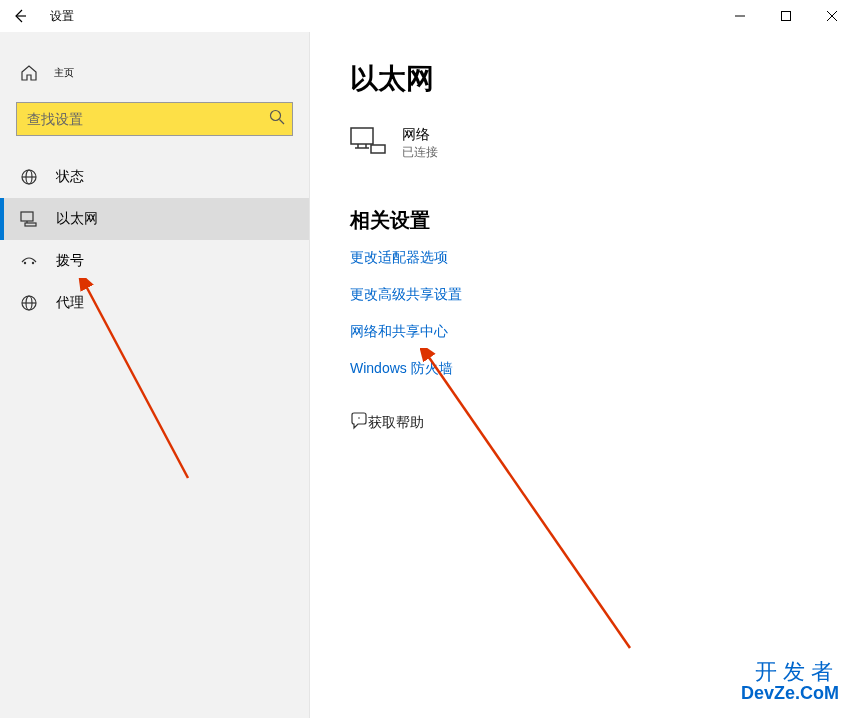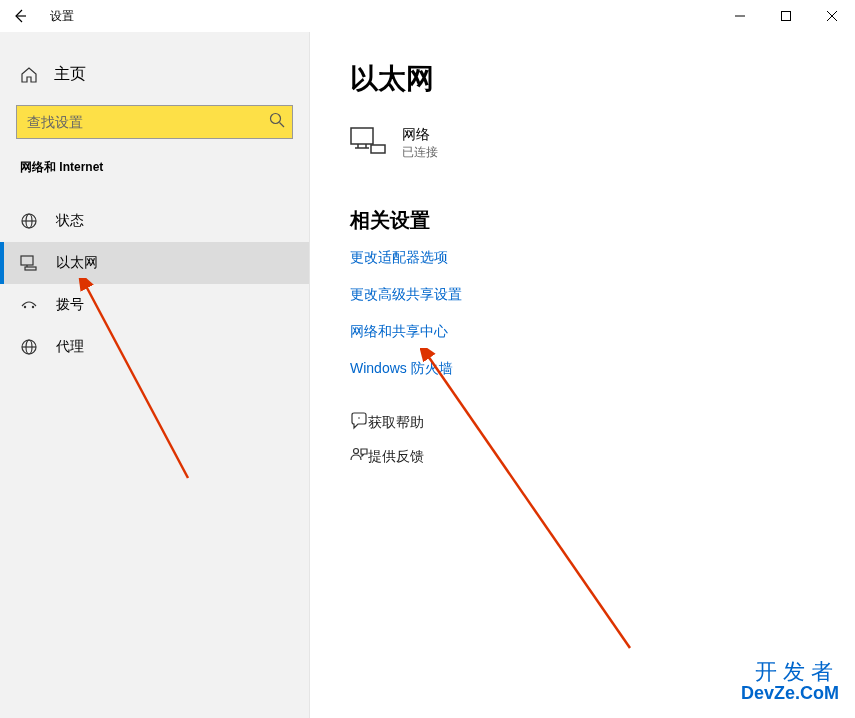--- a/index.html
+++ b/index.html
@@ -10,21 +10,21 @@
     .back-btn { width: 24px; height: 24px; display: flex; align-items: center; justify-content: center; cursor: pointer; }
     .title-text { font-size: 12px; color: #000; }
     .win-controls { display: flex; }
     .win-btn { width: 46px; height: 32px; display: flex; align-items: center; justify-content: center; cursor: pointer; }
     .win-btn svg { width: 10px; height: 10px; }
     
     .app-body { display: flex; height: calc(100% - 32px); }
     
     .sidebar { width: 310px; background: #f2f2f2; padding-top: 24px; border-right: 1px solid #e5e5e5; }
     .home-link { display: flex; align-items: center; gap: 16px; padding: 8px 20px; cursor: pointer; margin-bottom: 12px; }
-    .home-link span.label { font-size: 16px; }
+    .home-link span.label { font-size: 10px; }
     
     .search-wrap { margin: 0 16px 20px 16px; position: relative; }
     .search-input { width: 100%; height: 34px; border: 1px solid #999; background: #fde047; padding: 0 34px 0 10px; font-size: 14px; outline: none; }
     .search-input::placeholder { color: #666; }
     .search-icon-wrap { position: absolute; right: 8px; top: 50%; transform: translateY(-50%); pointer-events: none; }
     
     .category-title { font-size: 12px; font-weight: 600; padding: 0 20px; margin-bottom: 24px; color: #000; }
     
     .nav-list { list-style: none; }
     .nav-item { display: flex; align-items: center; gap: 18px; padding: 12px 20px; cursor: pointer; font-size: 14px; position: relative; }
@@ -98,21 +98,20 @@
     </div>
 
     <div class="search-wrap">
       <input class="search-input" placeholder="查找设置" style="">
       <span class="search-icon-wrap"><svg width="16" height="16" viewBox="0 0 16 16">
             <circle cx="6.5" cy="6.5" r="5" stroke="#555" stroke-width="1.2" fill="none"></circle>
             <line x1="10.5" y1="10.5" x2="15" y2="15" stroke="#555" stroke-width="1.2"></line>
           </svg></span>
     </div>
 
-    <div class="category-title">网络和 Internet</div>
 
     <ul class="nav-list">
       <li class="nav-item">
         <span class="nav-icon">
             <svg width="18" height="18" viewBox="0 0 18 18">
               <circle cx="9" cy="9" r="7" stroke="#333" stroke-width="1.2" fill="none"></circle>
               <ellipse cx="9" cy="9" rx="3" ry="7" stroke="#333" stroke-width="1.2" fill="none"></ellipse>
               <line x1="2" y1="9" x2="16" y2="9" stroke="#333" stroke-width="1.2"></line>
             </svg>
           </span>
@@ -175,28 +174,20 @@
     <div class="link-row"><span class="blue-link">Windows 防火墙</span></div>
 
     <div class="help-section">
       <div class="help-row">
         <span><svg width="18" height="18" viewBox="0 0 18 18">
               <path d="M2 3 Q2 1 4 1 L14 1 Q16 1 16 3 L16 10 Q16 12 14 12 L8 12 L4 16 L4 12 Q2 12 2 10 Z" stroke="#333" stroke-width="1.2" fill="none"></path>
               <circle cx="9" cy="6" r="0.8" fill="#333"></circle>
             </svg></span>
         <span class="hl">获取帮助</span>
       </div>
-      <div class="help-row">
-        <span><svg width="18" height="18" viewBox="0 0 18 18">
-              <circle cx="6" cy="5" r="2.5" stroke="#333" stroke-width="1.2" fill="none"></circle>
-              <path d="M1 14 Q1 9 6 9 Q11 9 11 14" stroke="#333" stroke-width="1.2" fill="none"></path>
-              <path d="M11 3 L17 3 L17 8 L14 8 L12 10 L12 8 L11 8 Z" stroke="#333" stroke-width="1.2" fill="none"></path>
-            </svg></span>
-        <span class="hl">提供反馈</span>
-      </div>
     </div>
   </div>
 </div>
 
 <svg class="arrow" style="left:78px; top:278px;" width="120" height="210" viewBox="0 0 120 210">
   <defs>
       <marker id="ah1" markerWidth="10" markerHeight="10" refX="1" refY="3" orient="auto">
         <path d="M0,0 L0,6 L8,3 z" fill="#d30"></path>
       </marker>
     </defs>

